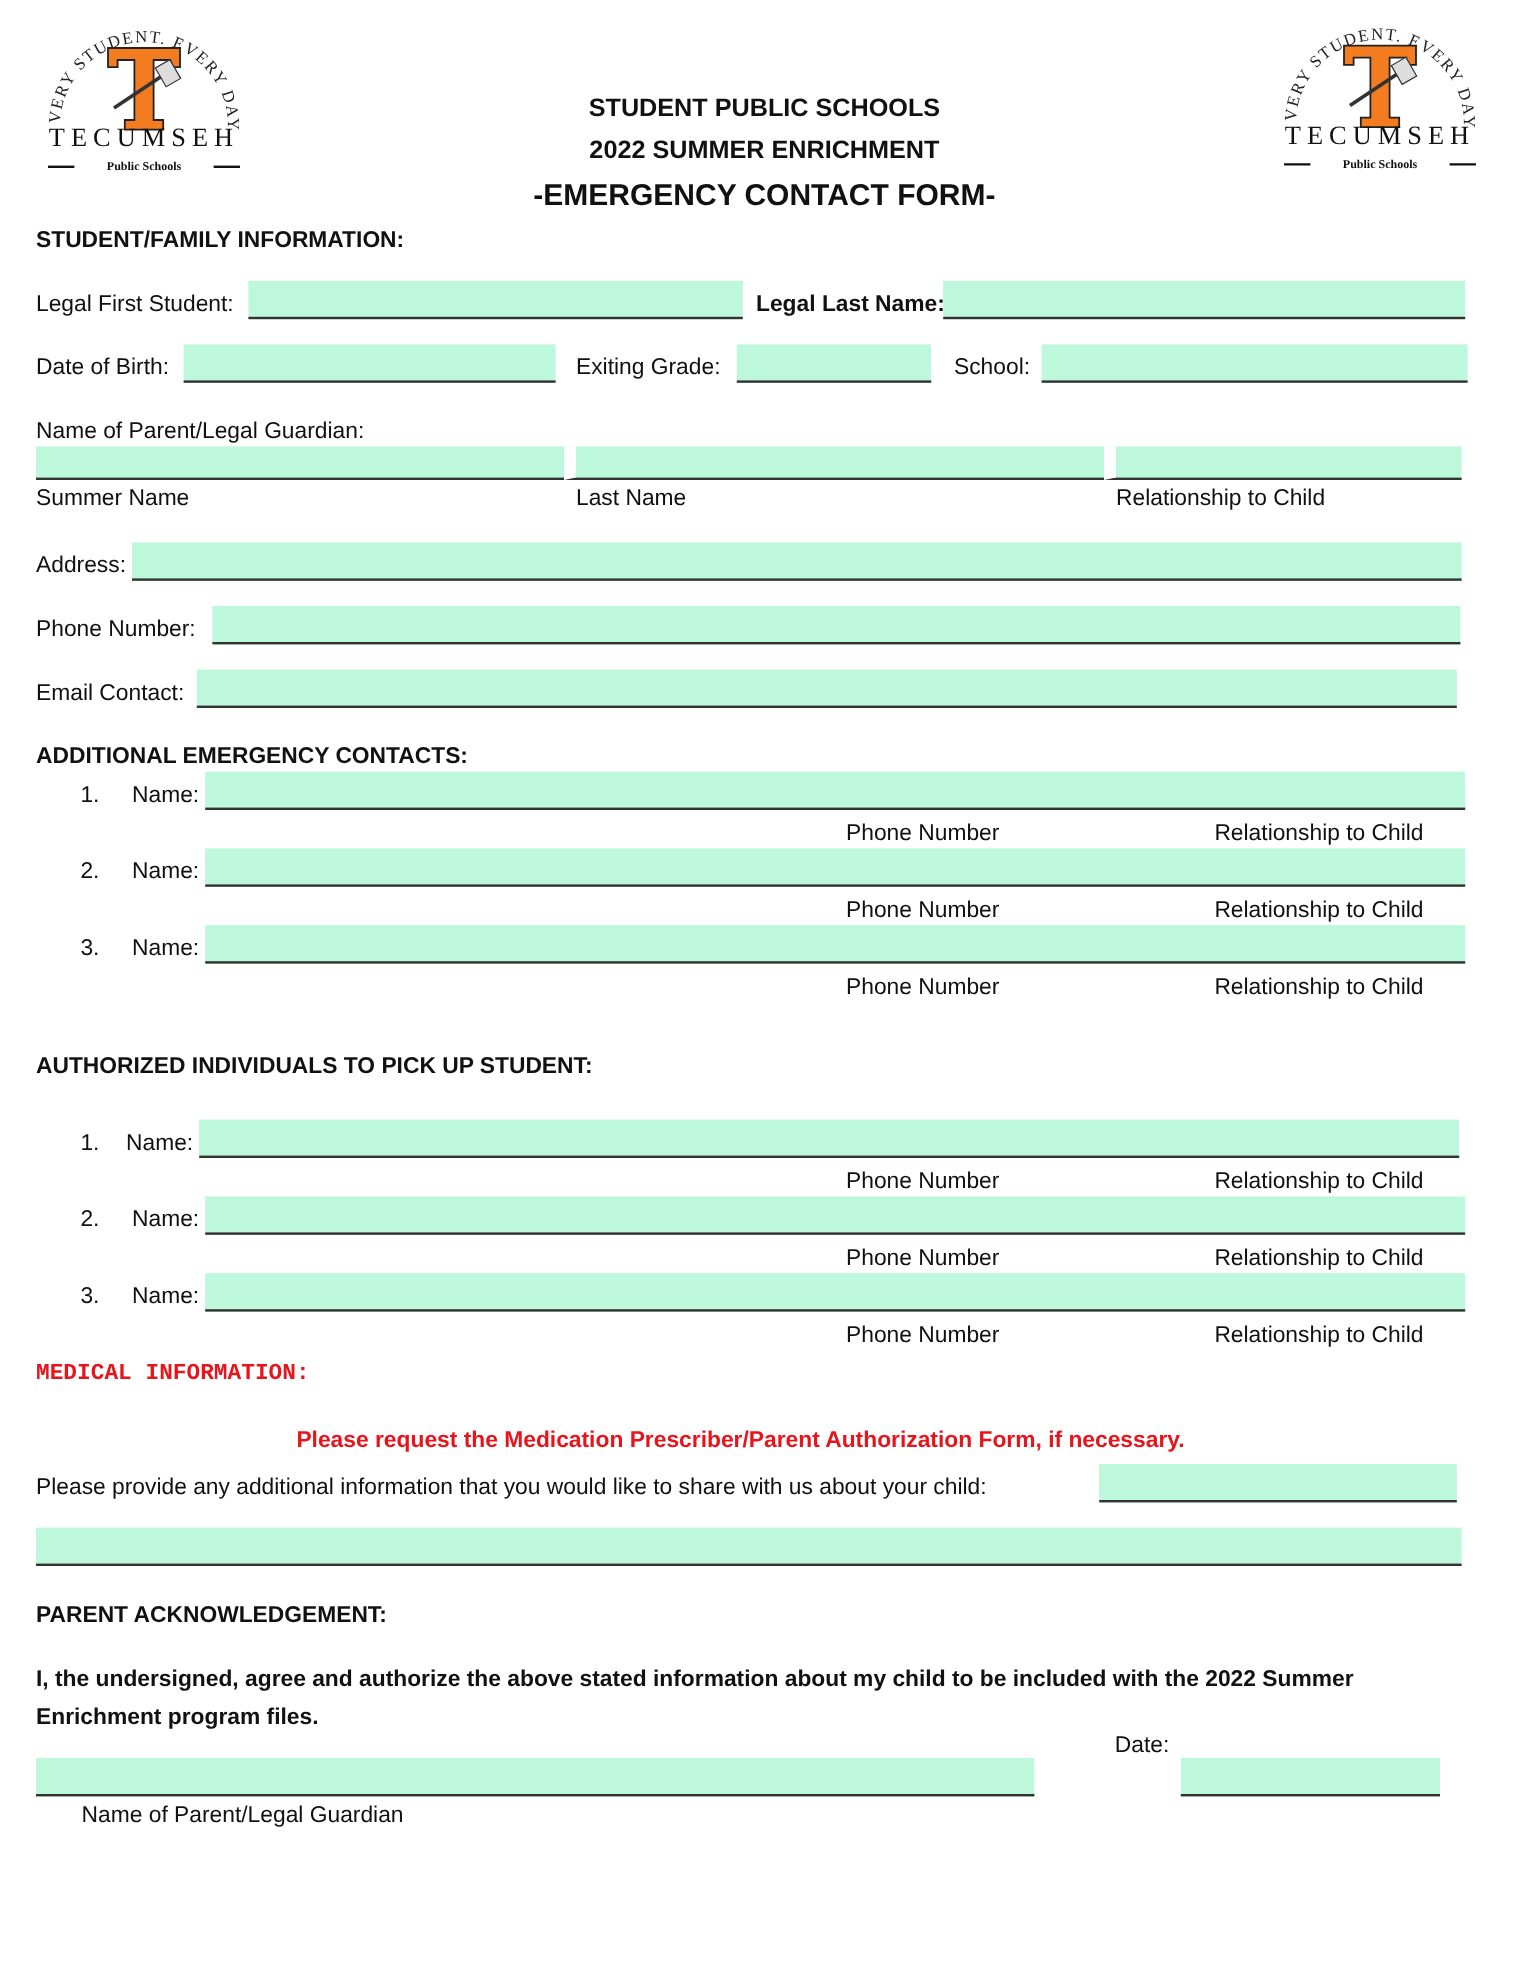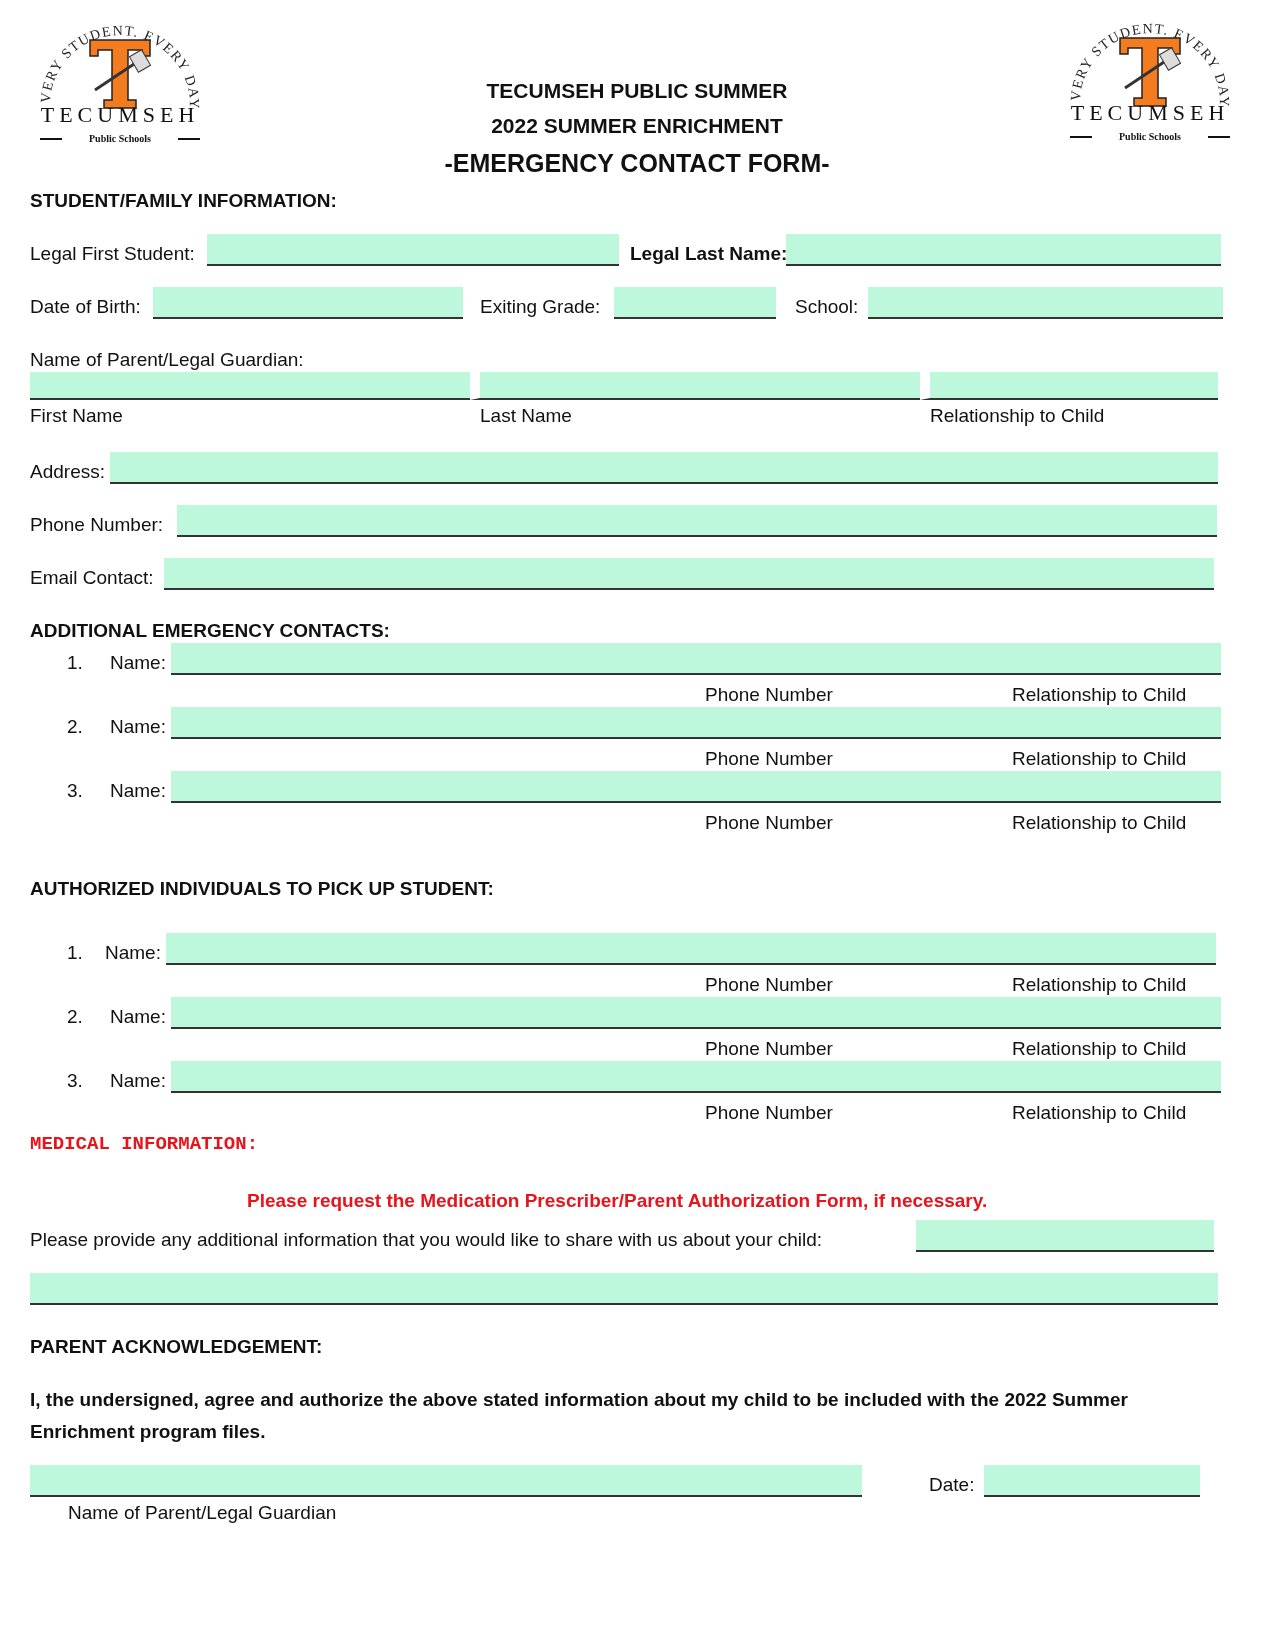--- a/index.html
+++ b/index.html
@@ -41,21 +41,21 @@
     <path d="M70,30 h60 v16 h-8 v-6 h-14 v50 h8 v8 h-32 v-8 h8 v-50 h-14 v6 h-8z" fill="#f47c20" stroke="#222" stroke-width="1.5"></path>
     <line x1="75" y1="80" x2="120" y2="50" stroke="#333" stroke-width="3"></line>
     <rect x="113" y="42" width="14" height="18" fill="#ddd" stroke="#333" transform="rotate(-30 120 51)"></rect>
     <text x="100" y="112" text-anchor="middle" font-family="Liberation Serif, serif" font-size="22" letter-spacing="5" fill="#111">TECUMSEH</text>
     <text x="100" y="132" text-anchor="middle" font-family="Liberation Serif, serif" font-size="10" font-weight="bold" fill="#111">Public Schools</text>
     <line x1="20" y1="129" x2="42" y2="129" stroke="#111" stroke-width="2"></line>
     <line x1="158" y1="129" x2="180" y2="129" stroke="#111" stroke-width="2"></line>
   </svg>
 </div>
 
-<div class="abs title" style="top:79px;">TECUMSEH PUBLIC SUMMER</div>
+<div class="abs title" style="top:79px;">STUDENT PUBLIC SCHOOLS</div>
 <div class="abs title" style="top:114px;">2022 SUMMER ENRICHMENT</div>
 <div class="abs title" style="top:149px;font-size:25px;">-EMERGENCY CONTACT FORM-</div>
 
 <div class="abs lbl bold" style="left:30px;top:190px;">STUDENT/FAMILY INFORMATION:</div>
 
 <div class="abs lbl" style="left:30px;top:243px;">Legal First Student:</div>
 <div class="field" style="left:207px;top:234px;width:412px;height:32px;"></div>
 <div class="abs lbl" style="left:630px;top:243px;font-weight:bold;">Legal Last Name:</div>
 <div class="field" style="left:786px;top:234px;width:435px;height:32px;"></div>
 
@@ -63,21 +63,21 @@
 <div class="field" style="left:153px;top:287px;width:310px;height:32px;"></div>
 <div class="abs lbl" style="left:480px;top:296px;">Exiting Grade:</div>
 <div class="field" style="left:614px;top:287px;width:162px;height:32px;"></div>
 <div class="abs lbl" style="left:795px;top:296px;">School:</div>
 <div class="field" style="left:868px;top:287px;width:355px;height:32px;"></div>
 
 <div class="abs lbl" style="left:30px;top:349px;">Name of Parent/Legal Guardian:</div>
 <div class="field" style="left:30px;top:372px;width:440px;height:28px;"></div>
 <div class="field" style="left:470px;top:372px;width:450px;height:28px;border-left:10px solid #fff;"></div>
 <div class="field" style="left:920px;top:372px;width:298px;height:28px;border-left:10px solid #fff;"></div>
-<div class="abs lbl" style="left:30px;top:405px;">First Name</div>
+<div class="abs lbl" style="left:30px;top:405px;">Summer Name</div>
 <div class="abs lbl" style="left:480px;top:405px;">Last Name</div>
 <div class="abs lbl" style="left:930px;top:405px;">Relationship to Child</div>
 
 <div class="abs lbl" style="left:30px;top:461px;">Address:</div>
 <div class="field" style="left:110px;top:452px;width:1108px;height:32px;"></div>
 <div class="abs lbl" style="left:30px;top:514px;">Phone Number:</div>
 <div class="field" style="left:177px;top:505px;width:1040px;height:32px;"></div>
 <div class="abs lbl" style="left:30px;top:567px;">Email Contact:</div>
 <div class="field" style="left:164px;top:558px;width:1050px;height:32px;"></div>
 
@@ -127,14 +127,14 @@
 <div class="abs lbl bold red" style="left:247px;top:1165px;margin-top:25px;">Please request the Medication Prescriber/Parent Authorization Form, if necessary.</div>
 <div class="abs lbl" style="left:30px;top:1229px;">Please provide any additional information that you would like to share with us about your child:</div>
 <div class="field" style="left:916px;top:1220px;width:298px;height:32px;"></div>
 <div class="field" style="left:30px;top:1273px;width:1188px;height:32px;"></div>
 
 <div class="abs lbl bold" style="left:30px;top:1336px;">PARENT ACKNOWLEDGEMENT:</div>
 <div class="abs lbl bold" style="left:30px;top:1389px;">I, the undersigned, agree and authorize the above stated information about my child to be included with the 2022 Summer</div>
 <div class="abs lbl bold" style="left:30px;top:1421px;">Enrichment program files.</div>
 <div class="field" style="left:30px;top:1465px;width:832px;height:32px;"></div>
 <div class="abs lbl" style="left:30px;top:1502px;margin-left:38px;">Name of Parent/Legal Guardian</div>
-<div class="abs lbl" style="left:929px;top:1474px;text-align:right;">Date:</div>
+<div class="abs lbl" style="left:929px;top:1444px;text-align:right;">Date:</div>
 <div class="field" style="left:984px;top:1465px;width:216px;height:32px;"></div>
 
 </body></html>

